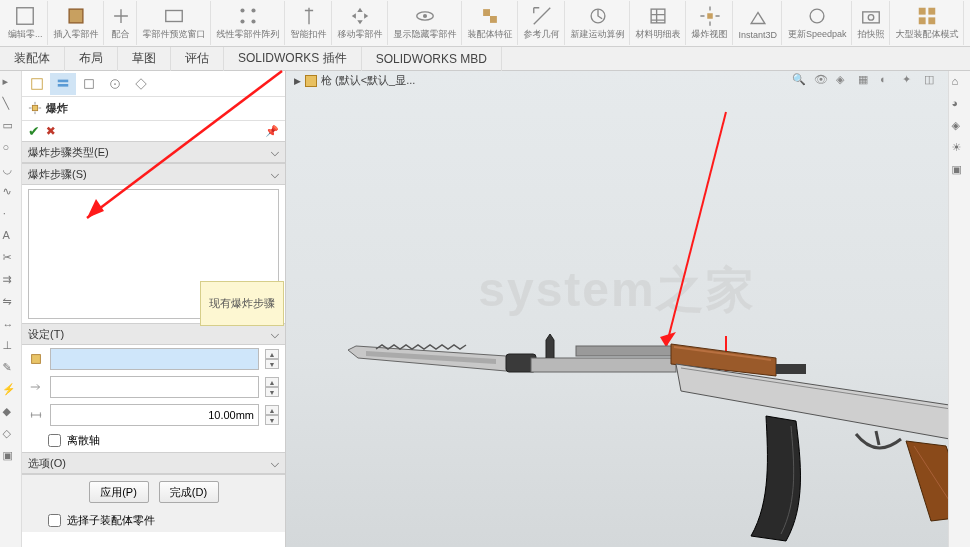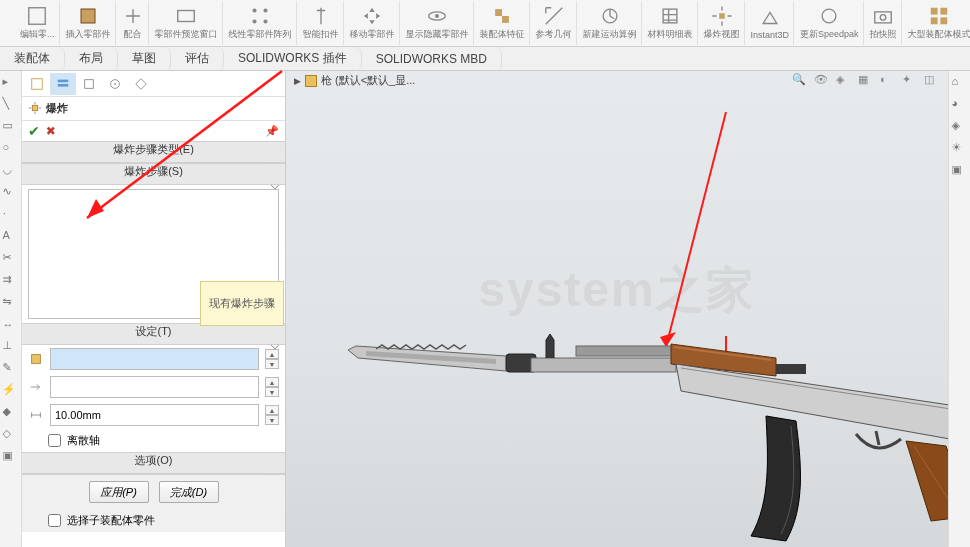--- a/index.html
+++ b/index.html
@@ -1,49 +1,49 @@
 <!DOCTYPE html>
 <html><head>
 <meta charset="utf-8">
 <style>
 *{box-sizing:border-box;margin:0;padding:0;font-family:"Microsoft YaHei",Arial,sans-serif;font-size:11px;}
 body{width:970px;height:547px;background:#fff;position:relative;overflow:hidden;}
-.ribbon{height:47px;background:#f5f5f5;border-bottom:1px solid #d0d0d0;display:flex;align-items:center;padding:2px 16px;gap:2px;}
+.ribbon{height:47px;background:#f5f5f5;border-bottom:1px solid #d0d0d0;display:flex;align-items:center;padding:2px 4px;gap:2px;}
 .rib-group{display:flex;flex-direction:column;align-items:center;padding:0 4px;border-right:1px solid #e0e0e0;height:44px;justify-content:center;gap:1px;}
 .rib-ic{width:22px;height:22px;display:flex;align-items:center;justify-content:center;color:#888;}
 .rib-lbl{font-size:9px;color:#777;white-space:nowrap;}
 .tabs{height:24px;background:#f0f0f0;display:flex;align-items:center;border-bottom:1px solid #ccc;}
-.tab{padding:4px 14px;height:24px;display:flex;align-items:center;font-size:12px;color:#444;cursor:pointer;border-right:1px solid #ddd;border-radius:7px;}
+.tab{padding:4px 14px;height:24px;display:flex;align-items:center;font-size:12px;color:#444;cursor:pointer;border-right:1px solid #ddd;}
 .main{display:flex;height:476px;}
 .left-strip{width:22px;background:#f3f3f3;border-right:1px solid #ddd;display:flex;flex-direction:column;gap:6px;padding-top:4px;align-items:center;}
 .ls-ic{width:16px;height:16px;color:#777;cursor:pointer;}
 .right-strip{width:22px;background:#f3f3f3;border-left:1px solid #ddd;display:flex;flex-direction:column;gap:6px;padding-top:4px;align-items:center;}
 .panel{width:264px;background:#fff;border-right:1px solid #ccc;display:flex;flex-direction:column;overflow:hidden;}
 .panel-icons{height:26px;display:flex;align-items:center;gap:0;border-bottom:1px solid #e0e0e0;padding:0 2px;}
 .pi{width:26px;height:22px;display:flex;align-items:center;justify-content:center;cursor:pointer;color:#666;}
 .pi svg{width:14px;height:14px;}
 .panel-title{height:24px;display:flex;align-items:center;padding:0 6px;gap:4px;border-bottom:1px solid #e0e0e0;font-weight:bold;color:#333;}
 .ok-cancel{height:20px;display:flex;align-items:center;padding:0 6px;gap:6px;}
 .ok{color:#2a8a2a;font-size:14px;cursor:pointer;}
 .cancel{color:#c0392b;font-size:12px;cursor:pointer;}
 .pin{margin-left:auto;color:#888;cursor:pointer;}
-.section-hdr{height:22px;background:#e8e8e8;display:flex;align-items:center;padding:0 6px;font-size:11px;color:#333;border-top:1px solid #d0d0d0;border-bottom:1px solid #d0d0d0;flex-direction:column;}
+.section-hdr{height:22px;background:#e8e8e8;display:flex;align-items:center;padding:0 6px;font-size:11px;color:#333;border-top:1px solid #d0d0d0;border-bottom:1px solid #d0d0d0;}
 .section-hdr .caret{margin-left:auto;color:#666;}
 .steps-box{margin:4px 6px;height:130px;border:1px solid #c0c0c0;background:#fff;position:relative;}
 .tooltip{position:absolute;right:-6px;bottom:-8px;background:#fdf7d2;border:1px solid #d6ce8a;padding:14px 8px;font-size:11px;color:#555;}
 .setting-row{display:flex;align-items:center;padding:3px 6px;gap:6px;}
 .setting-row .ic{width:16px;height:16px;display:flex;align-items:center;justify-content:center;}
-.setting-input{flex:1;height:22px;border:1px solid #bbb;padding:0 4px;font-size:11px;}
+.setting-input{flex:1;height:22px;border:1px solid #bbb;padding:0 4px;font-size:11px;text-align:right;}
 .setting-input.blue{background:#cfe6fa;}
 .spin{width:14px;display:flex;flex-direction:column;}
 .spin div{height:10px;border:1px solid #bbb;background:#f5f5f5;font-size:7px;display:flex;align-items:center;justify-content:center;color:#666;cursor:pointer;}
 .chk-row{display:flex;align-items:center;padding:4px 10px 4px 26px;gap:6px;}
 .chk-row input{width:13px;height:13px;}
 .btn-row{display:flex;gap:10px;padding:6px 0;justify-content:center;background:#f0f0f0;border-top:1px solid #d0d0d0;}
-.btn{min-width:60px;height:22px;border:1px solid #aaa;background:linear-gradient(#fdfdfd,#eaeaea);font-size:11px;cursor:pointer;border-radius:2px;font-style:italic;}
+.btn{min-width:60px;height:22px;border:1px solid #aaa;background:linear-gradient(#fdfdfd,#eaeaea);font-size:11px;cursor:pointer;border-radius:2px;}
 .viewport{flex:1;background:linear-gradient(#e6eaec 0%,#dfe3e5 60%,#d4d8da 100%);position:relative;overflow:hidden;}
 .vp-icons{position:absolute;top:2px;right:6px;display:flex;gap:4px;}
 .vp-icons .vic{width:18px;height:18px;color:#888;}
 .breadcrumb{position:absolute;top:2px;left:8px;display:flex;align-items:center;gap:4px;font-size:11px;color:#444;}
 .breadcrumb .play{color:#555;font-size:9px;}
 .breadcrumb .cube{width:12px;height:12px;background:#e8c060;border:1px solid #b08020;}
 .arrow1,.arrow2{position:absolute;pointer-events:none;}
 .arrow1{top:63px;left:72px;}
 .arrow2{top:36px;left:370px;}
 .rifle{position:absolute;top:175px;left:50px;width:900px;height:310px;}

